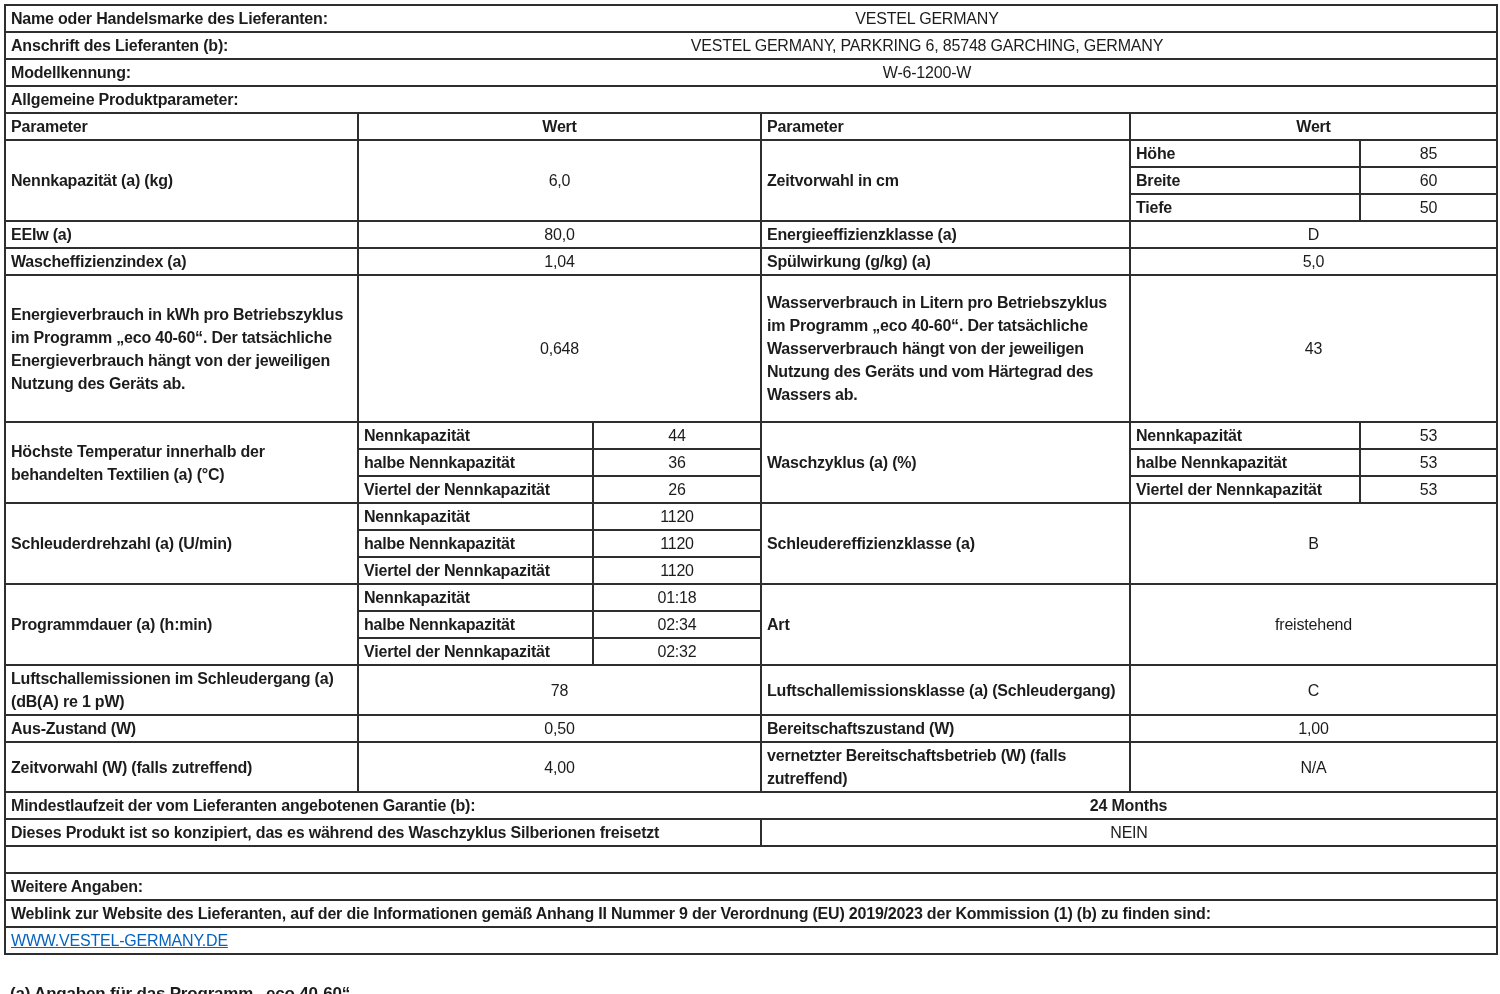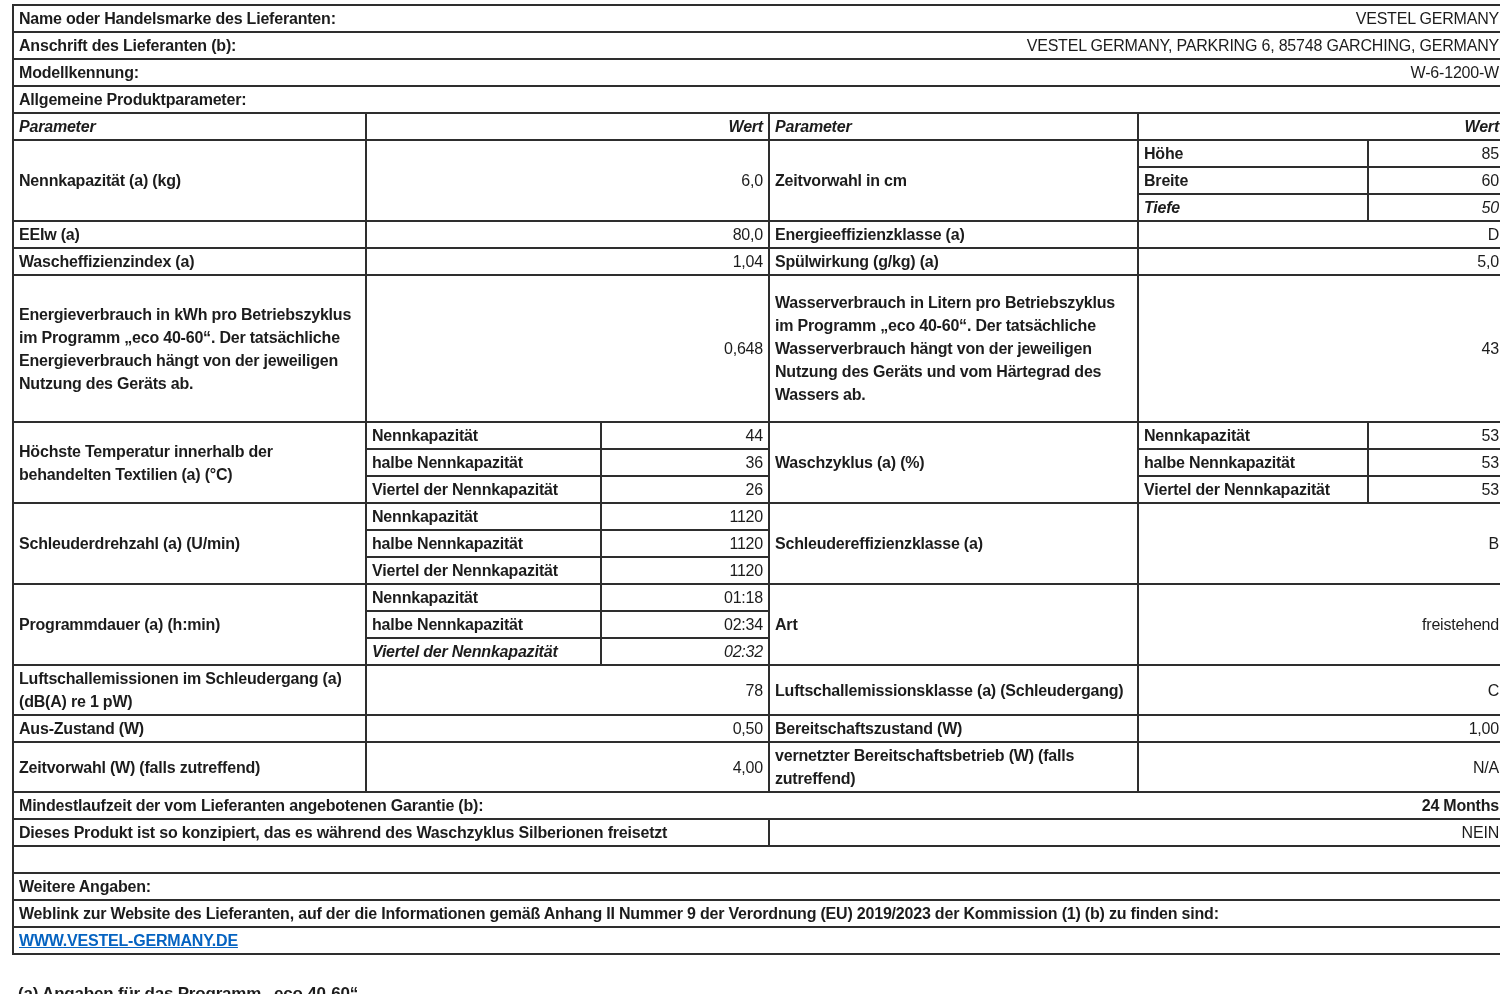--- a/index.html
+++ b/index.html
@@ -1,28 +1,28 @@
 <!DOCTYPE html>
 <html><head>
 <meta charset="utf-8">
 <style>
   html,body{margin:0;padding:0;background:#ffffff;}
   body{font-family:"Liberation Sans", sans-serif;color:#1c1c1c;}
-  .page{width:1500px;height:994px;box-sizing:border-box;padding:4px 4px 0 12px;overflow:hidden;}
+  .page{width:1500px;height:994px;box-sizing:border-box;padding:4px 4px 0 4px;overflow:hidden;}
   table.sheet{border-collapse:collapse;table-layout:fixed;width:1492px;}
   td{border:2px solid #2e2e2e;font-size:16px;letter-spacing:-0.2px;vertical-align:middle;
      padding:1px 5px;overflow:hidden;line-height:23px;}
   .lbl{font-weight:bold;text-align:left;}
-  .val{text-align:right;}
+  .val{text-align:center;}
   .b{font-weight:bold;}
   .hid-r{border-right-style:hidden;}
   .hid-l{border-left-style:hidden;}
   .empty-cell{border-top:2px solid #2e2e2e;border-bottom:2px solid #2e2e2e;}
-  .linkcell a{color:#0563C1;text-decoration:underline;font-weight:bold;}
-  .h24{height:24px;font-style:italic;} .h25{height:25px;} .h27{height:27px;} .h49{height:49px;} .h147{height:147px;margin-top:20px;}
+  .linkcell a{color:#0563C1;text-decoration:underline;font-weight:normal;}
+  .h24{height:24px;} .h25{height:25px;} .h27{height:27px;} .h49{height:49px;} .h147{height:147px;margin-top:20px;}
   .notes{margin:26px 0 0 6px;font-weight:bold;font-size:17px;line-height:25.5px;letter-spacing:-0.2px;}
 </style>
 </head>
 <body>
 
 <div class="page">
 
 <table class="sheet">
   <colgroup>
     <col style="width:353px">

